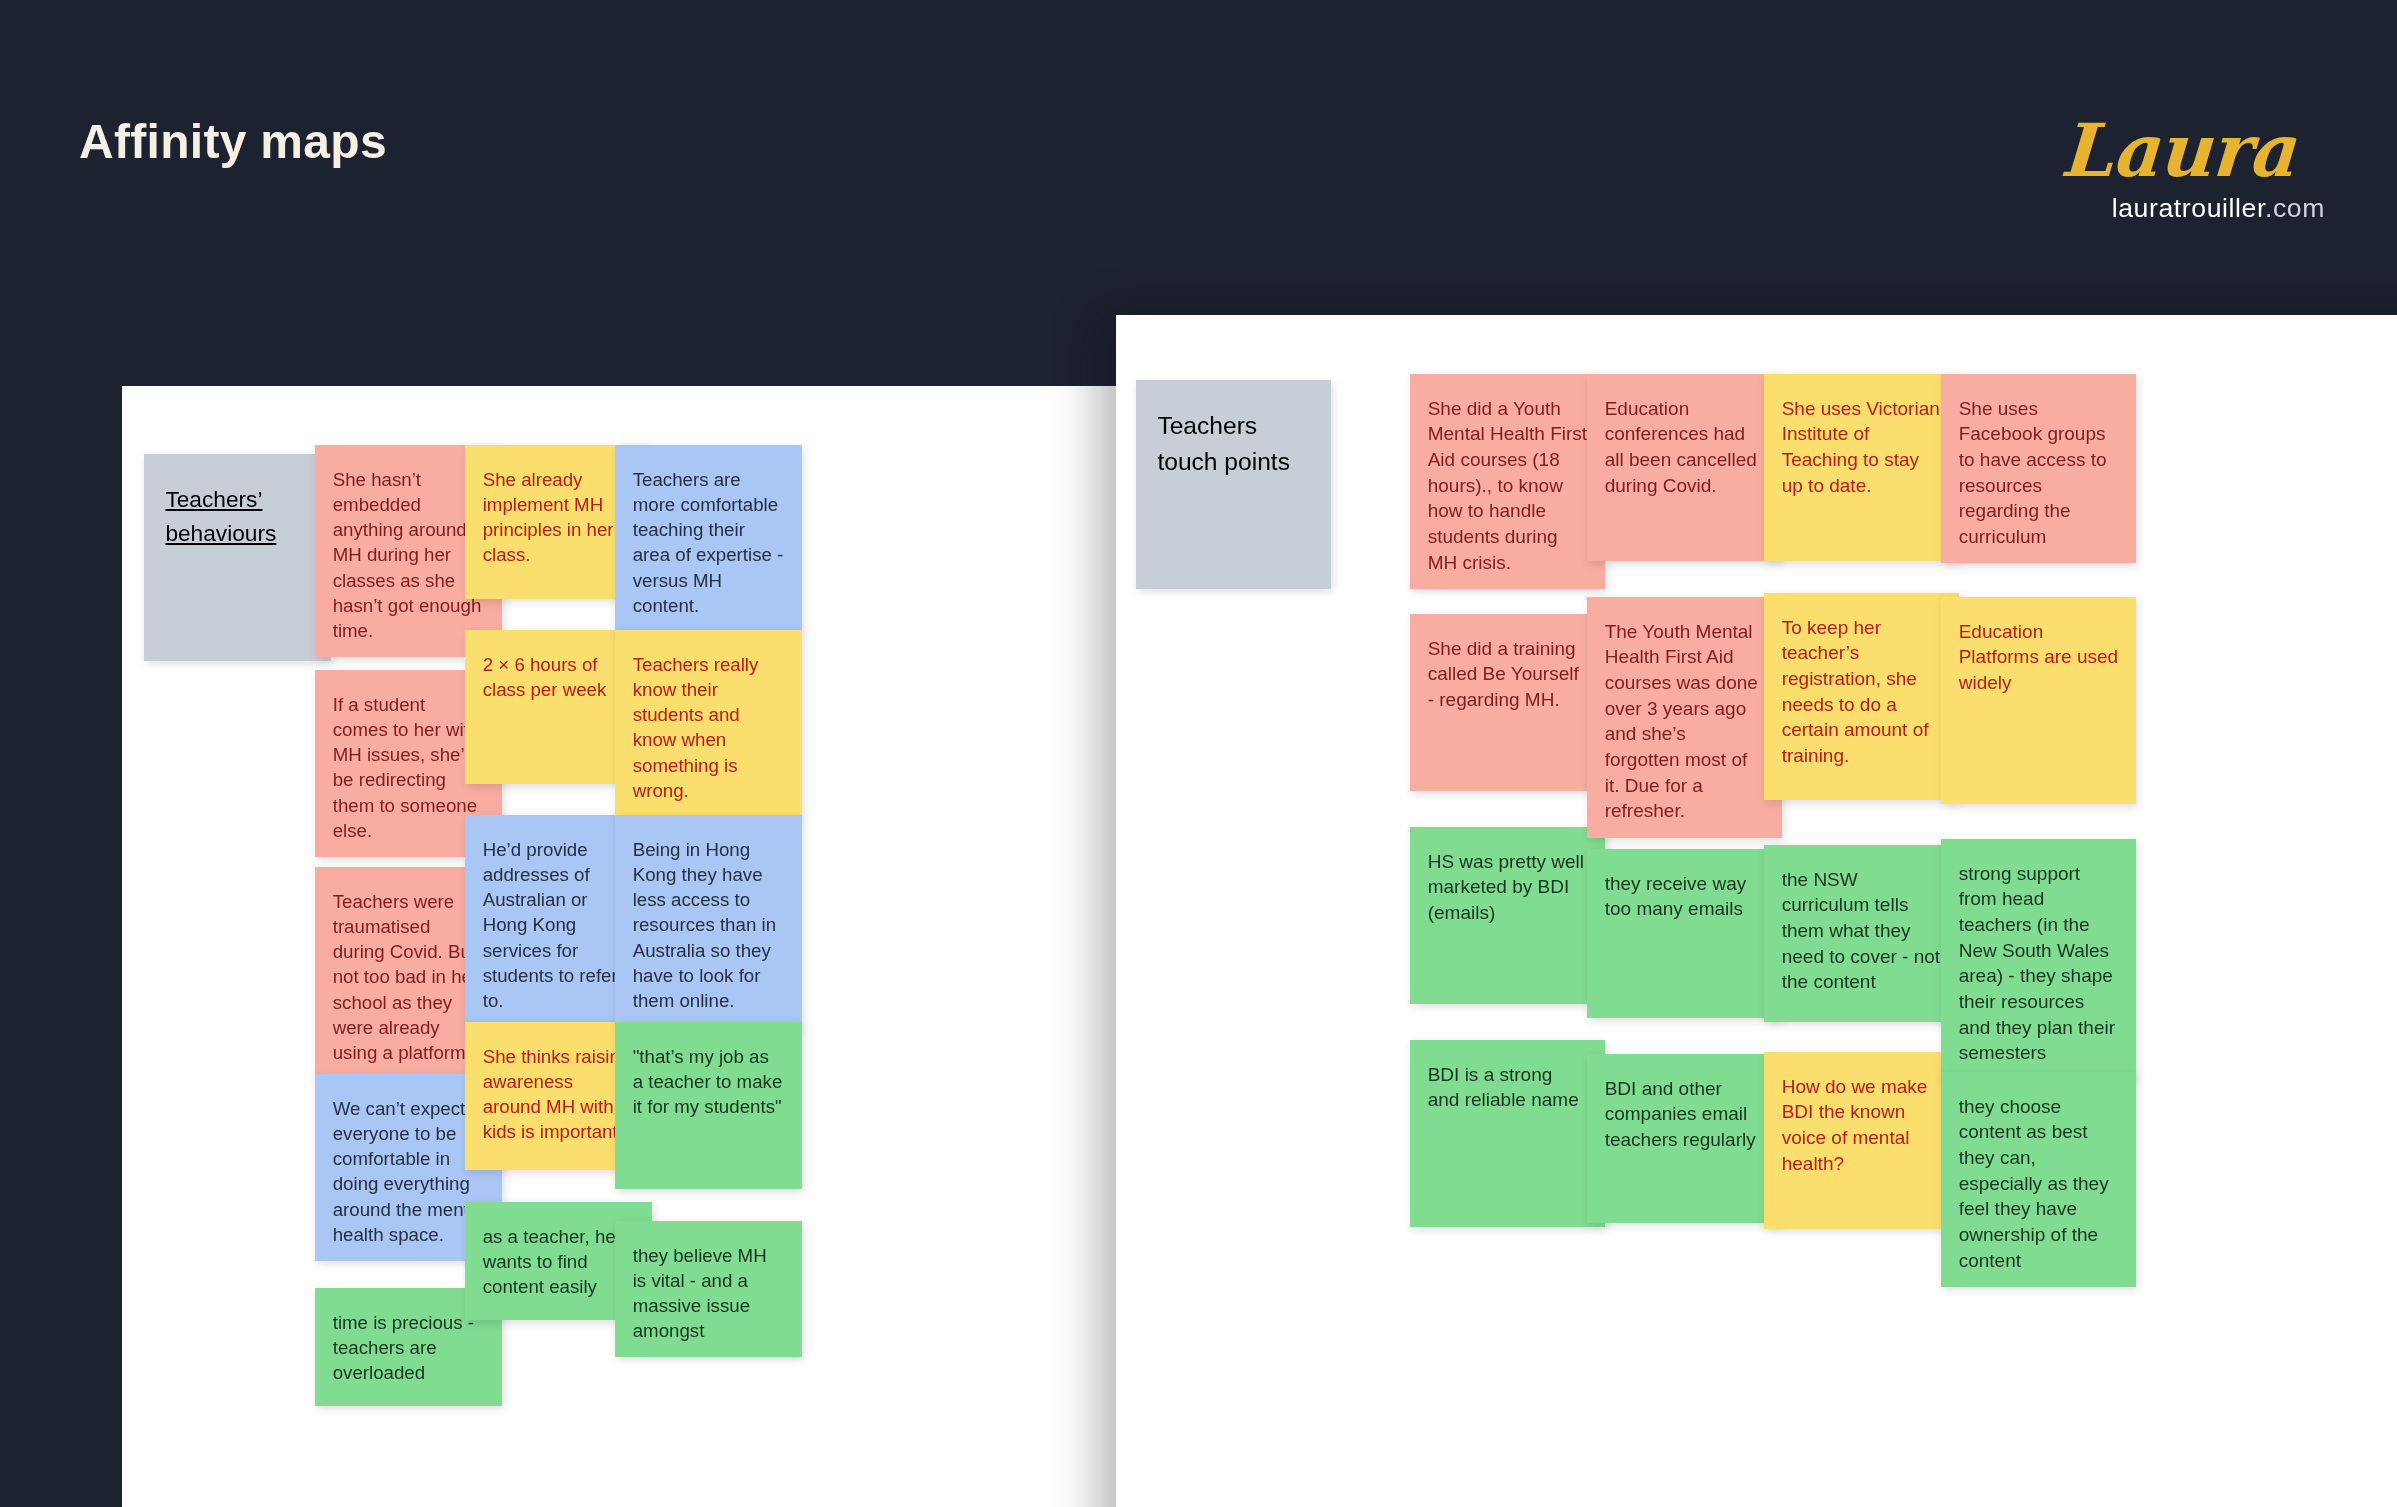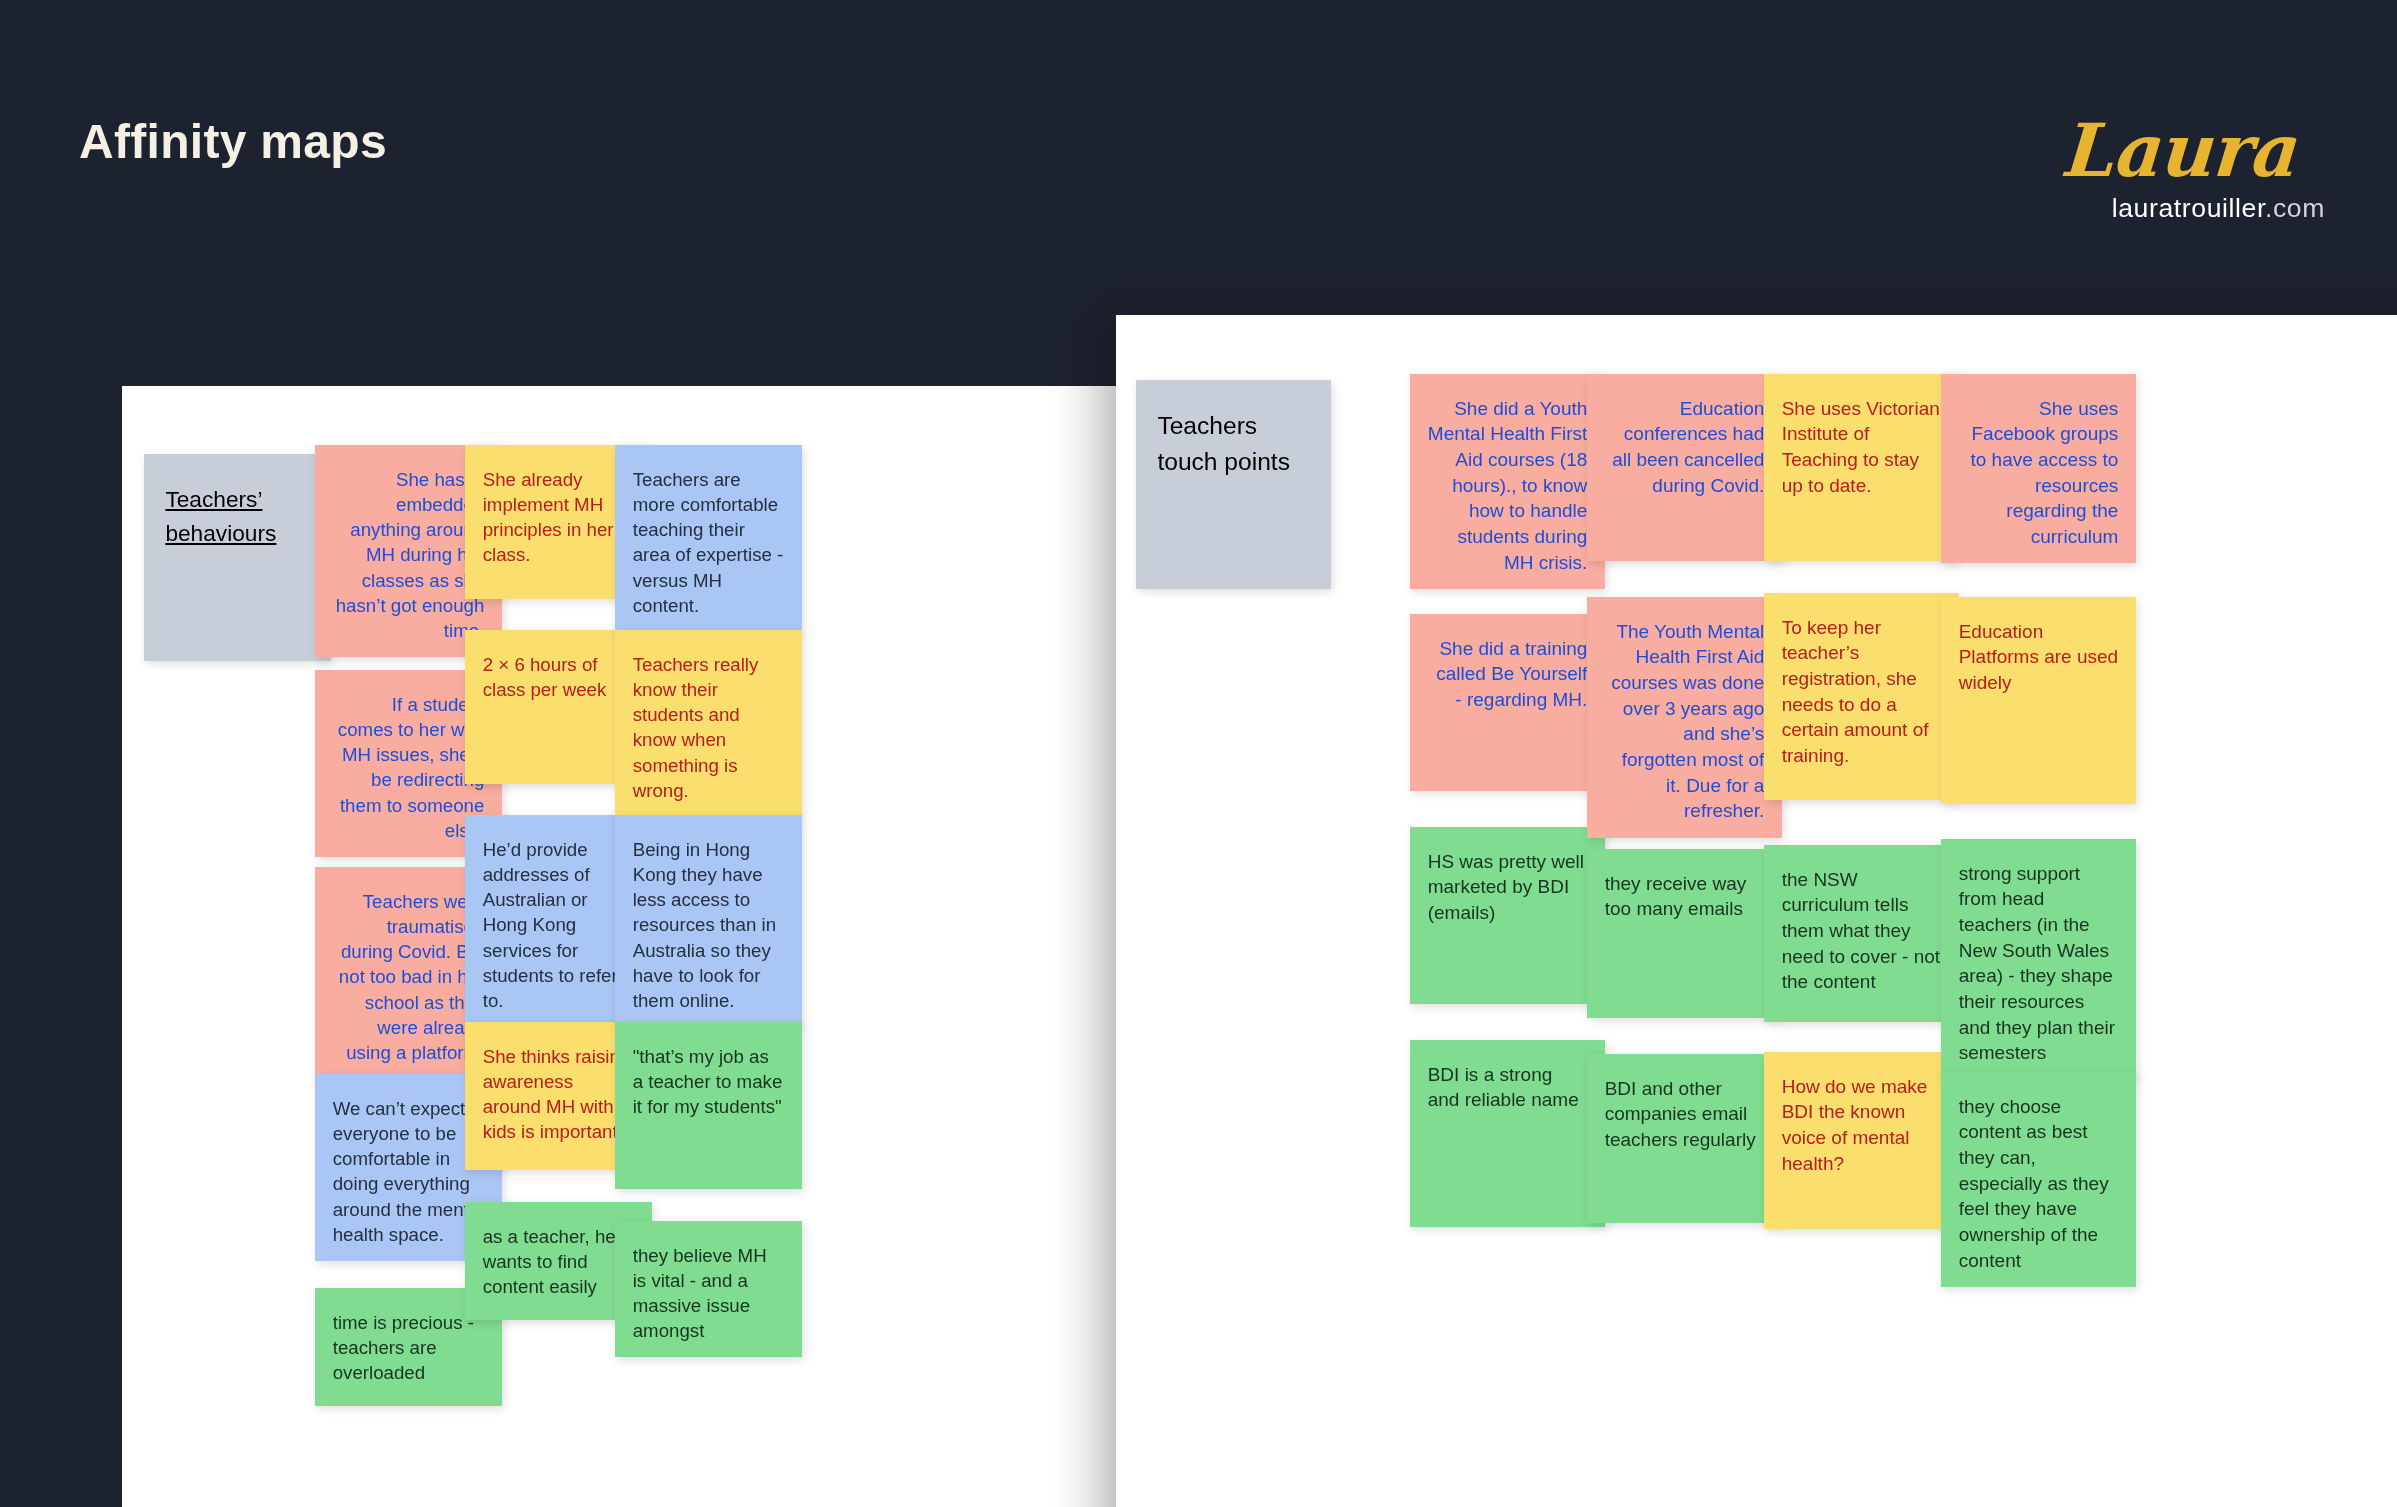--- a/index.html
+++ b/index.html
@@ -97,21 +97,21 @@
     box-shadow: 2px 3px 8.9px rgba(0,0,0,0.13);
     word-wrap: break-word;
   }
   .note.header-note {
     background: #c8ced8;
     color: #000000;
     font-size: 22.7px;
     line-height: 1.5;
     padding: 27.6px 21.7px;
   }
-  .note.pink   { background: #f8ada0; color: #1d4ed8; text-align: right; }
+  .note.pink   { background: #f8ada0; color: #7f1d1d; }
   .note.yellow { background: #fadf6e; color: #b91c1c; }
   .note.blue   { background: #aac6f5; color: #24303f; }
   .note.green  { background: #80dc90; color: #17351f; }
 
   
   .board-right .col { width: 195px; }
   .board-right .note { width: 195px; font-size: 19px; }
   .board-right .note.header-note { font-size: 24.6px; }
 </style>
 </head>

